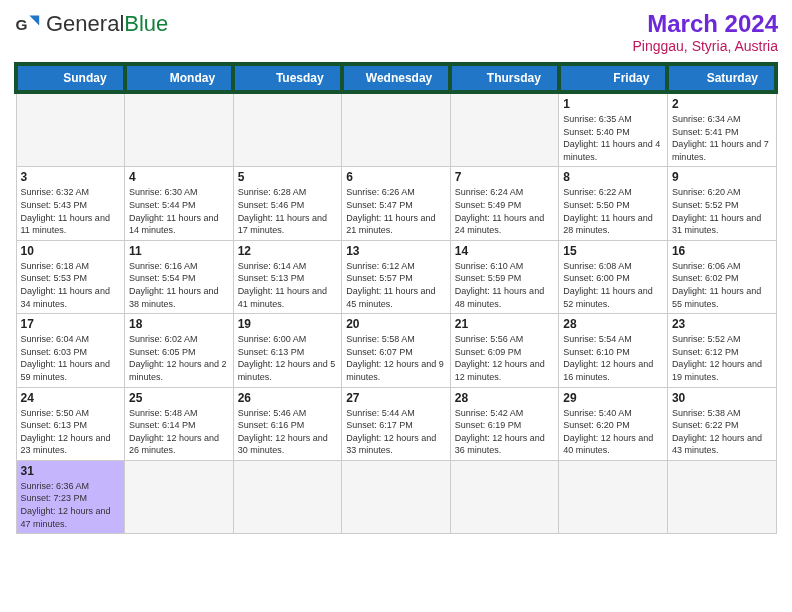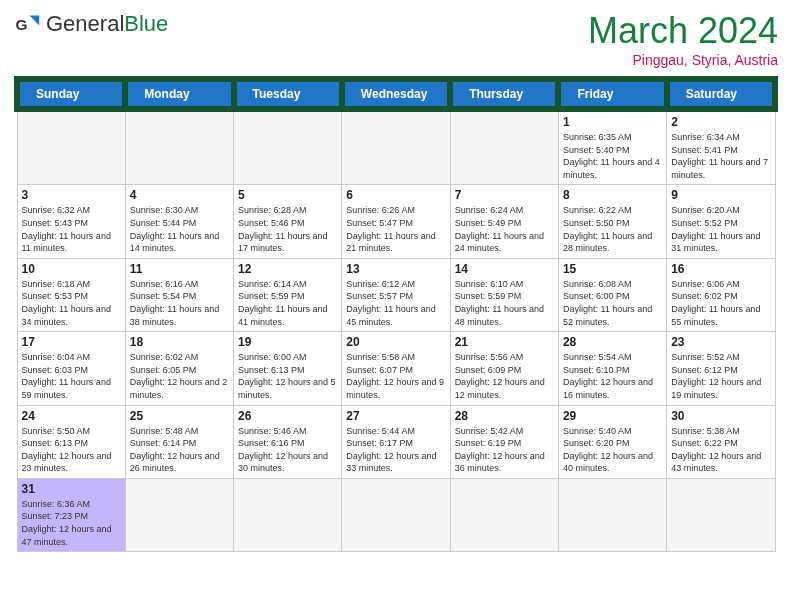--- a/index.html
+++ b/index.html
@@ -36,41 +36,41 @@
       color: #15803d;
     }
     .logo-icon {
       width: 28px;
       height: 28px;
     }
     .title-block {
       text-align: right;
     }
     .month-year {
-      font-size: 36px;
-      color: #15803d;
-      font-weight: normal;
+      font-size: 24px;
+      color: #6d28d9;
+      font-weight: bold;
     }
     .location {
       font-size: 14px;
       color: #be185d;
     }
     .calendar {
       width: 100%;
       border-collapse: collapse;
       border: 1px solid #bbb;
     }
     .calendar th {
       background: #2176c7;
       color: #fff;
       font-size: 12px;
       font-weight: bold;
       padding: 5px 16px;
-      text-align: left;
-      border: 6px solid #14532d;
+      text-align: right;
+      border: 4px solid #14532d;
     }
     .calendar td {
       vertical-align: top;
       border: 1px solid #ccc;
       padding: 3px 4px;
       font-size: 9.5px;
       color: #333;
       width: calc(100% / 7);
       min-height: 72px;
       background: #fff;
@@ -201,21 +201,21 @@
           </td>
           <td>
             <span class="day-num">11</span>
             <div class="day-info">Sunrise: 6:16 AM
 Sunset: 5:54 PM
 Daylight: 11 hours and 38 minutes.</div>
           </td>
           <td>
             <span class="day-num">12</span>
             <div class="day-info">Sunrise: 6:14 AM
-Sunset: 5:59 PM
+Sunset: 5:13 PM
 Daylight: 11 hours and 41 minutes.</div>
           </td>
           <td>
             <span class="day-num">13</span>
             <div class="day-info">Sunrise: 6:12 AM
 Sunset: 5:57 PM
 Daylight: 11 hours and 45 minutes.</div>
           </td>
           <td>
             <span class="day-num">14</span>

